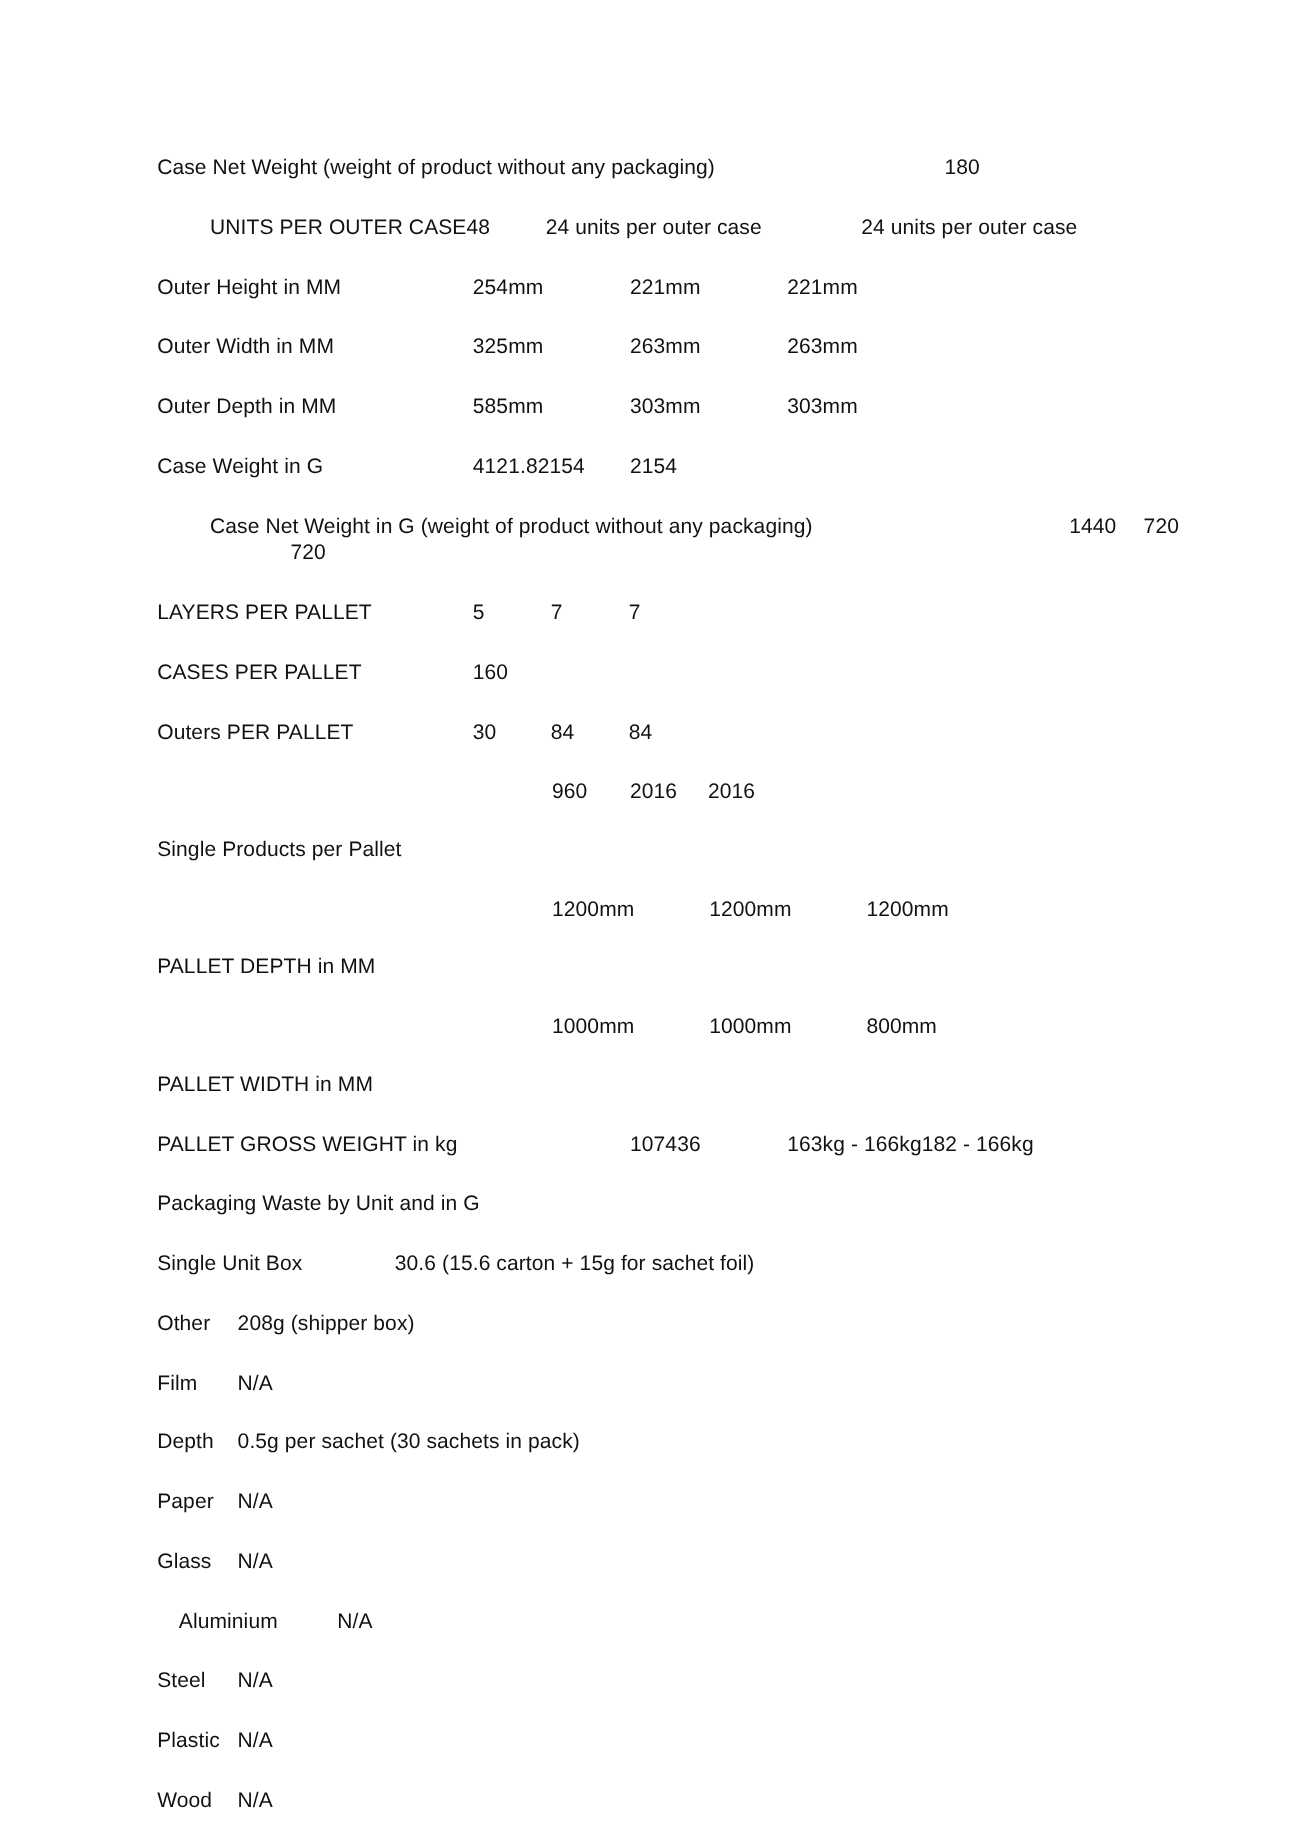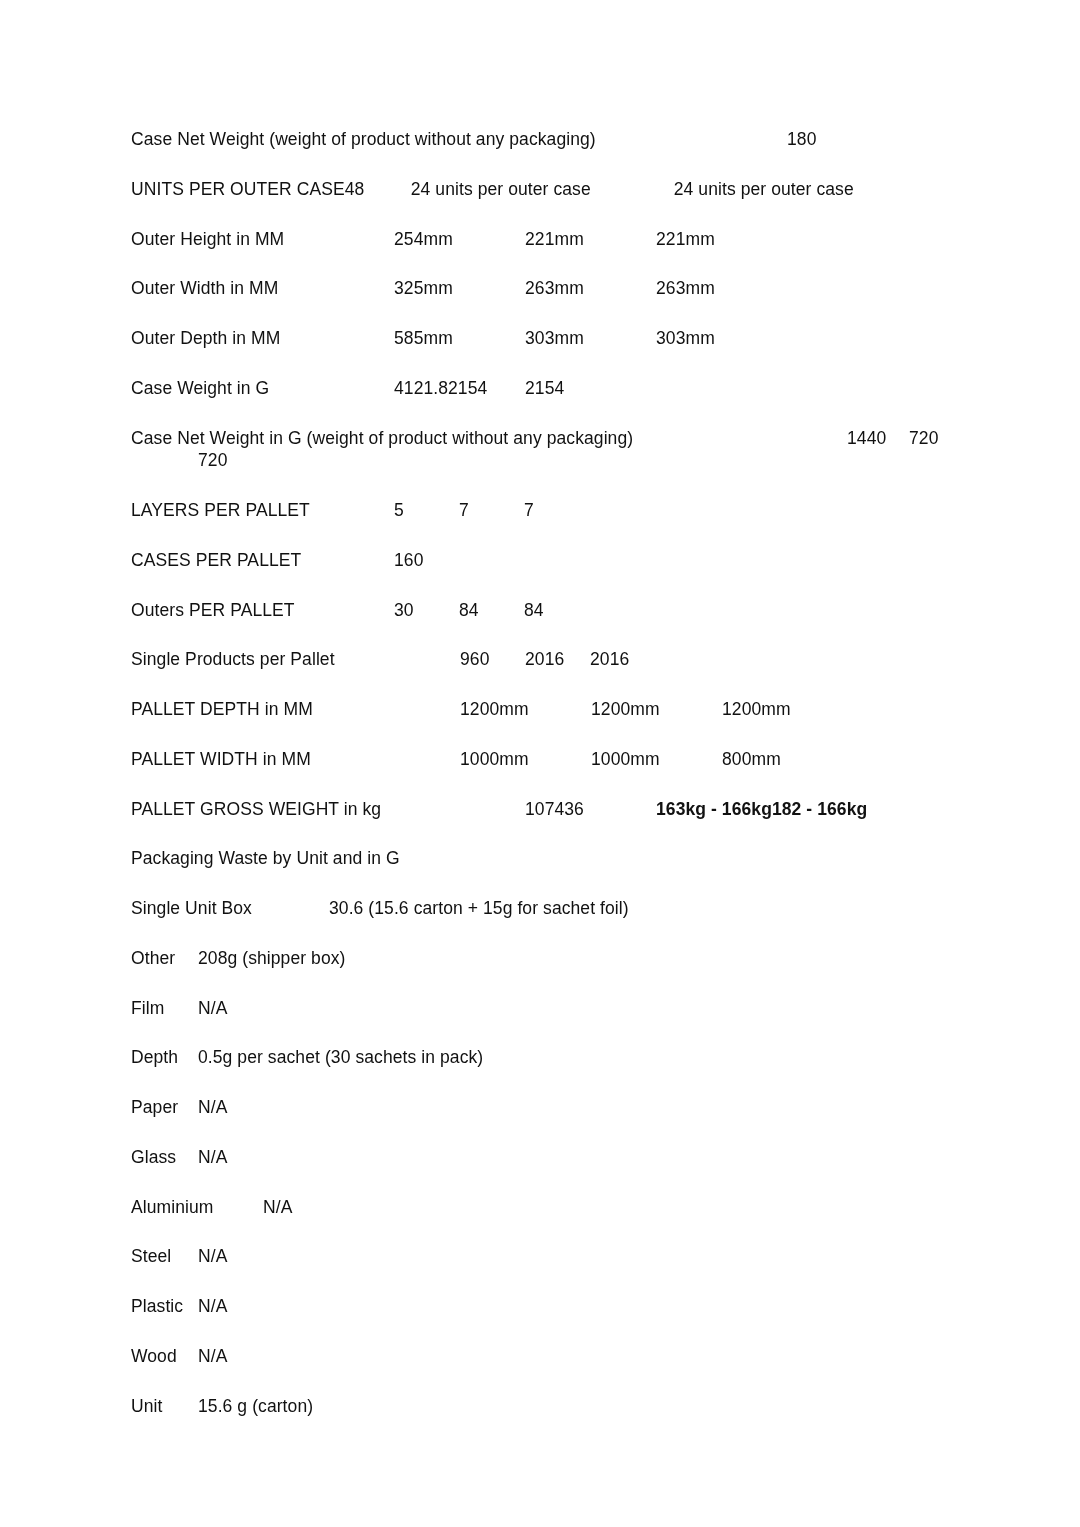--- a/index.html
+++ b/index.html
@@ -33,45 +33,46 @@
     width: 100%;
     font-size: 17.5px;
     line-height: 1.30;
     letter-spacing: 0.005em;
     margin-bottom: 27px;
     white-space: nowrap;
     color: #111111;
   }
   .row.wrap {
     white-space: normal;
+    margin-left: 44px;
   }
   .label {
     display: inline-block;
     vertical-align: top;
   }
   .val {
     display: inline-block;
     vertical-align: top;
   }
   
   .t196 { min-width: 67px; }
-  .t261 { min-width: 132px; }
+  .t261 { min-width: 132px; margin-left: 18px; }
   .t327 { min-width: 198px; }
   .t392 { min-width: 263px; }
-  .t458 { min-width: 329px; }
+  .t458 { min-width: 329px; margin-top: 48px; }
   .t523 { min-width: 394px; }
   .t785 { min-width: 656px; }
   .c65  { min-width: 65px; }
   .c131 { min-width: 131px; }
   .c66  { min-width: 66px; }
   .indent-720 {
     display: inline-block;
     margin-left: 67px;
   }
-  .tight { min-width: 0; font-weight: bold; }
+  .tight { min-width: 0; }
 </style>
 </head>
 <body>
 
 <div class="page">
   <div class="doc-body">
 
     <div class="row">
       <span class="label t785">Case Net Weight (weight of product without any packaging)</span><span class="val">180</span>
     </div>

